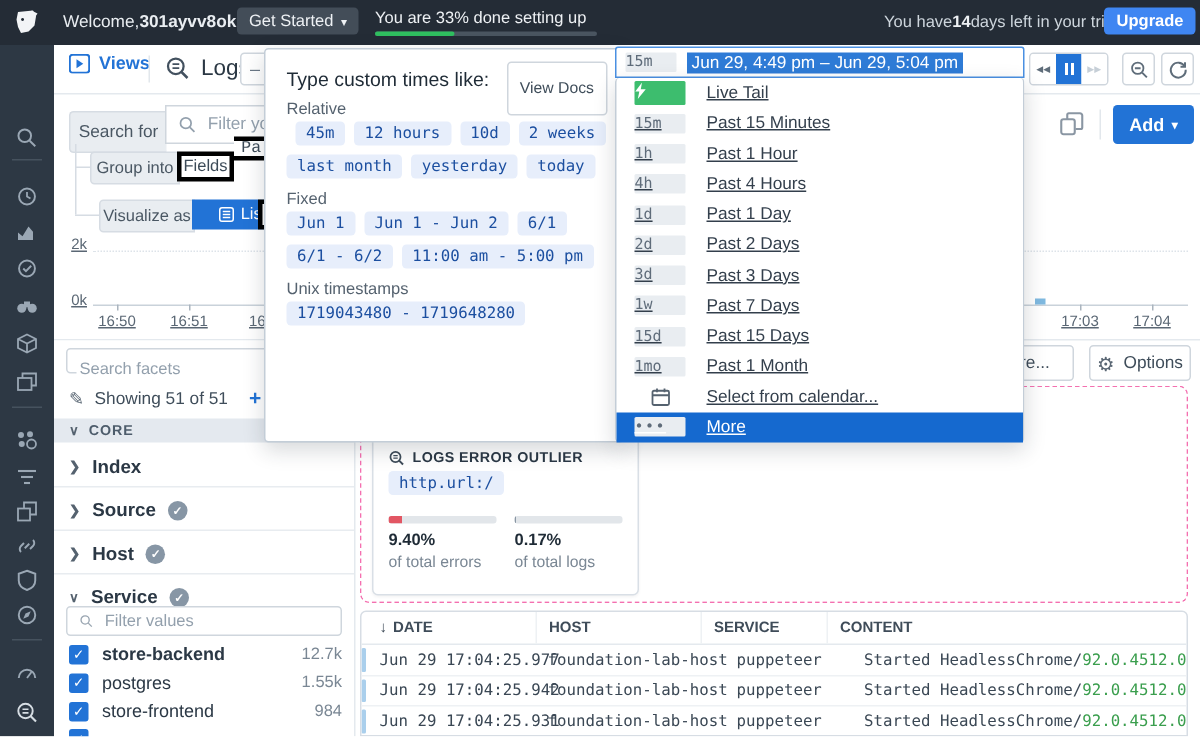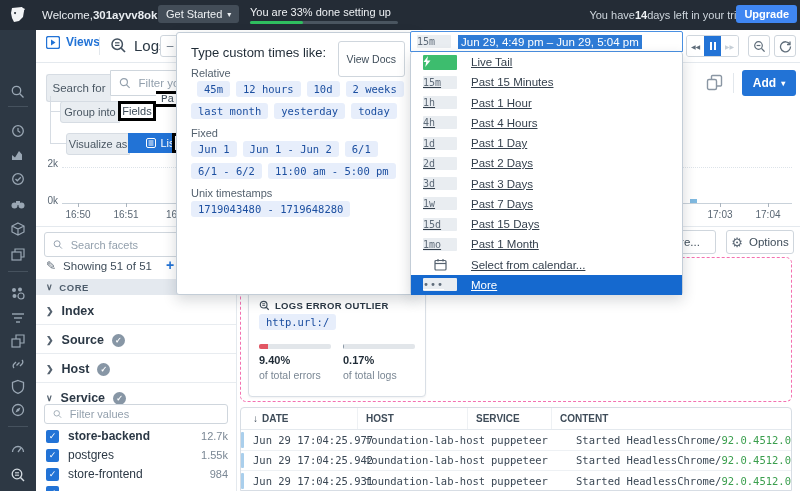--- a/index.html
+++ b/index.html
@@ -27,21 +27,21 @@
   .sqbtn{width:20px;height:20px;border:1px solid #cfd6dd;border-radius:3px;display:flex;align-items:center;justify-content:center;background:#fff;}
   
   .lbl-chip{background:#e9edf1;border:1px solid #d6dce3;color:#4a5763;display:flex;align-items:center;justify-content:center;font-size:11.5px;}
   .blue-btn{background:#2273d6;color:#fff;border-radius:3px;font-weight:bold;font-size:12px;display:flex;align-items:center;justify-content:center;gap:5px;}
   input{font-family:"Liberation Sans",sans-serif;outline:none;}
   .srch{border:1px solid #cfd6dd;border-radius:3px;background:#fff;display:flex;align-items:center;gap:6px;padding:0 8px;}
   .srch input{border:none;font-size:11.5px;color:#33414e;width:100%;}
   .srch input::placeholder{color:#93a0ad;}
   .seg-tab{background:#fff;border:3px solid #000000;color:#3c4a57;font-size:11px;display:flex;align-items:center;justify-content:center;}
   
-  .axis-lbl{font-size:10px;color:#5a6774;}
+  .axis-lbl{font-size:10px;color:#5a6774;text-decoration:underline;}
   
   .facets{left:36px;top:227px;width:200px;height:264px;border-right:1px solid #e4e9ee;background:#fff;}
   .core-bar{background:#e4e9ef;color:#4d5c6b;font-size:9.5px;font-weight:bold;letter-spacing:.6px;display:flex;align-items:center;gap:6px;padding-left:10px;}
   .fgroup{font-size:12.5px;font-weight:bold;color:#2b3845;display:flex;align-items:center;gap:8px;}
   .chev{color:#55626f;font-size:9px;}
   .ckbadge{width:13px;height:13px;border-radius:50%;background:#8796a5;color:#fff;font-size:8px;display:inline-flex;align-items:center;justify-content:center;}
   .cbx{width:13px;height:13px;background:#2273d6;border-radius:2px;color:#fff;font-size:9px;display:inline-flex;align-items:center;justify-content:center;}
   .fdiv{border-top:1px solid #e8ecf0;}
   .count{color:#7a8794;font-size:11px;text-align:center;}
   
@@ -277,21 +277,21 @@
   <div class="ab" style="left:768px;top:203px;width:1px;height:4px;background:#aab4be;"></div>
   <div class="ab axis-lbl" style="left:60px;top:209px;width:36px;text-align:center;">16:50</div>
   <div class="ab axis-lbl" style="left:108px;top:209px;width:36px;text-align:center;">16:51</div>
   <div class="ab axis-lbl" style="left:166px;top:209px;width:20px;">16</div>
   <div class="ab axis-lbl" style="left:702px;top:209px;width:36px;text-align:center;"><span>17:03</span></div>
   <div class="ab axis-lbl" style="left:750px;top:209px;width:36px;text-align:center;"><span>17:04</span></div>
 
   <div class="ab" style="left:36px;top:226px;width:764px;border-top:1px solid #e4e9ee;"></div>
 
   <div class="ab facets">
-    <div class="srch" style="position:absolute;left:8px;top:5px;width:184px;height:25px;box-sizing:border-box;">
+    <div class="srch" style="position:absolute;left:8px;top:5px;width:184px;height:17px;box-sizing:border-box;flex-direction:column;">
       <svg width="11" height="11" viewBox="0 0 13 13">
           <circle cx="5.5" cy="5.5" r="4" fill="none" stroke="#93a0ad" stroke-width="1.3"></circle>
           <line x1="8.6" y1="8.6" x2="12" y2="12" stroke="#93a0ad" stroke-width="1.3"></line>
         </svg>
       <input style="font-size: 11px;" placeholder="Search facets">
     </div>
     <div class="flex" style="position:absolute;left:10px;top:32px;gap:7px;font-size:11.5px;color:#3f4d5a;">
       <span style="color:#5a6774;font-size:12px;">✎</span>
       <span>Showing 51 of 51</span>
     </div>

